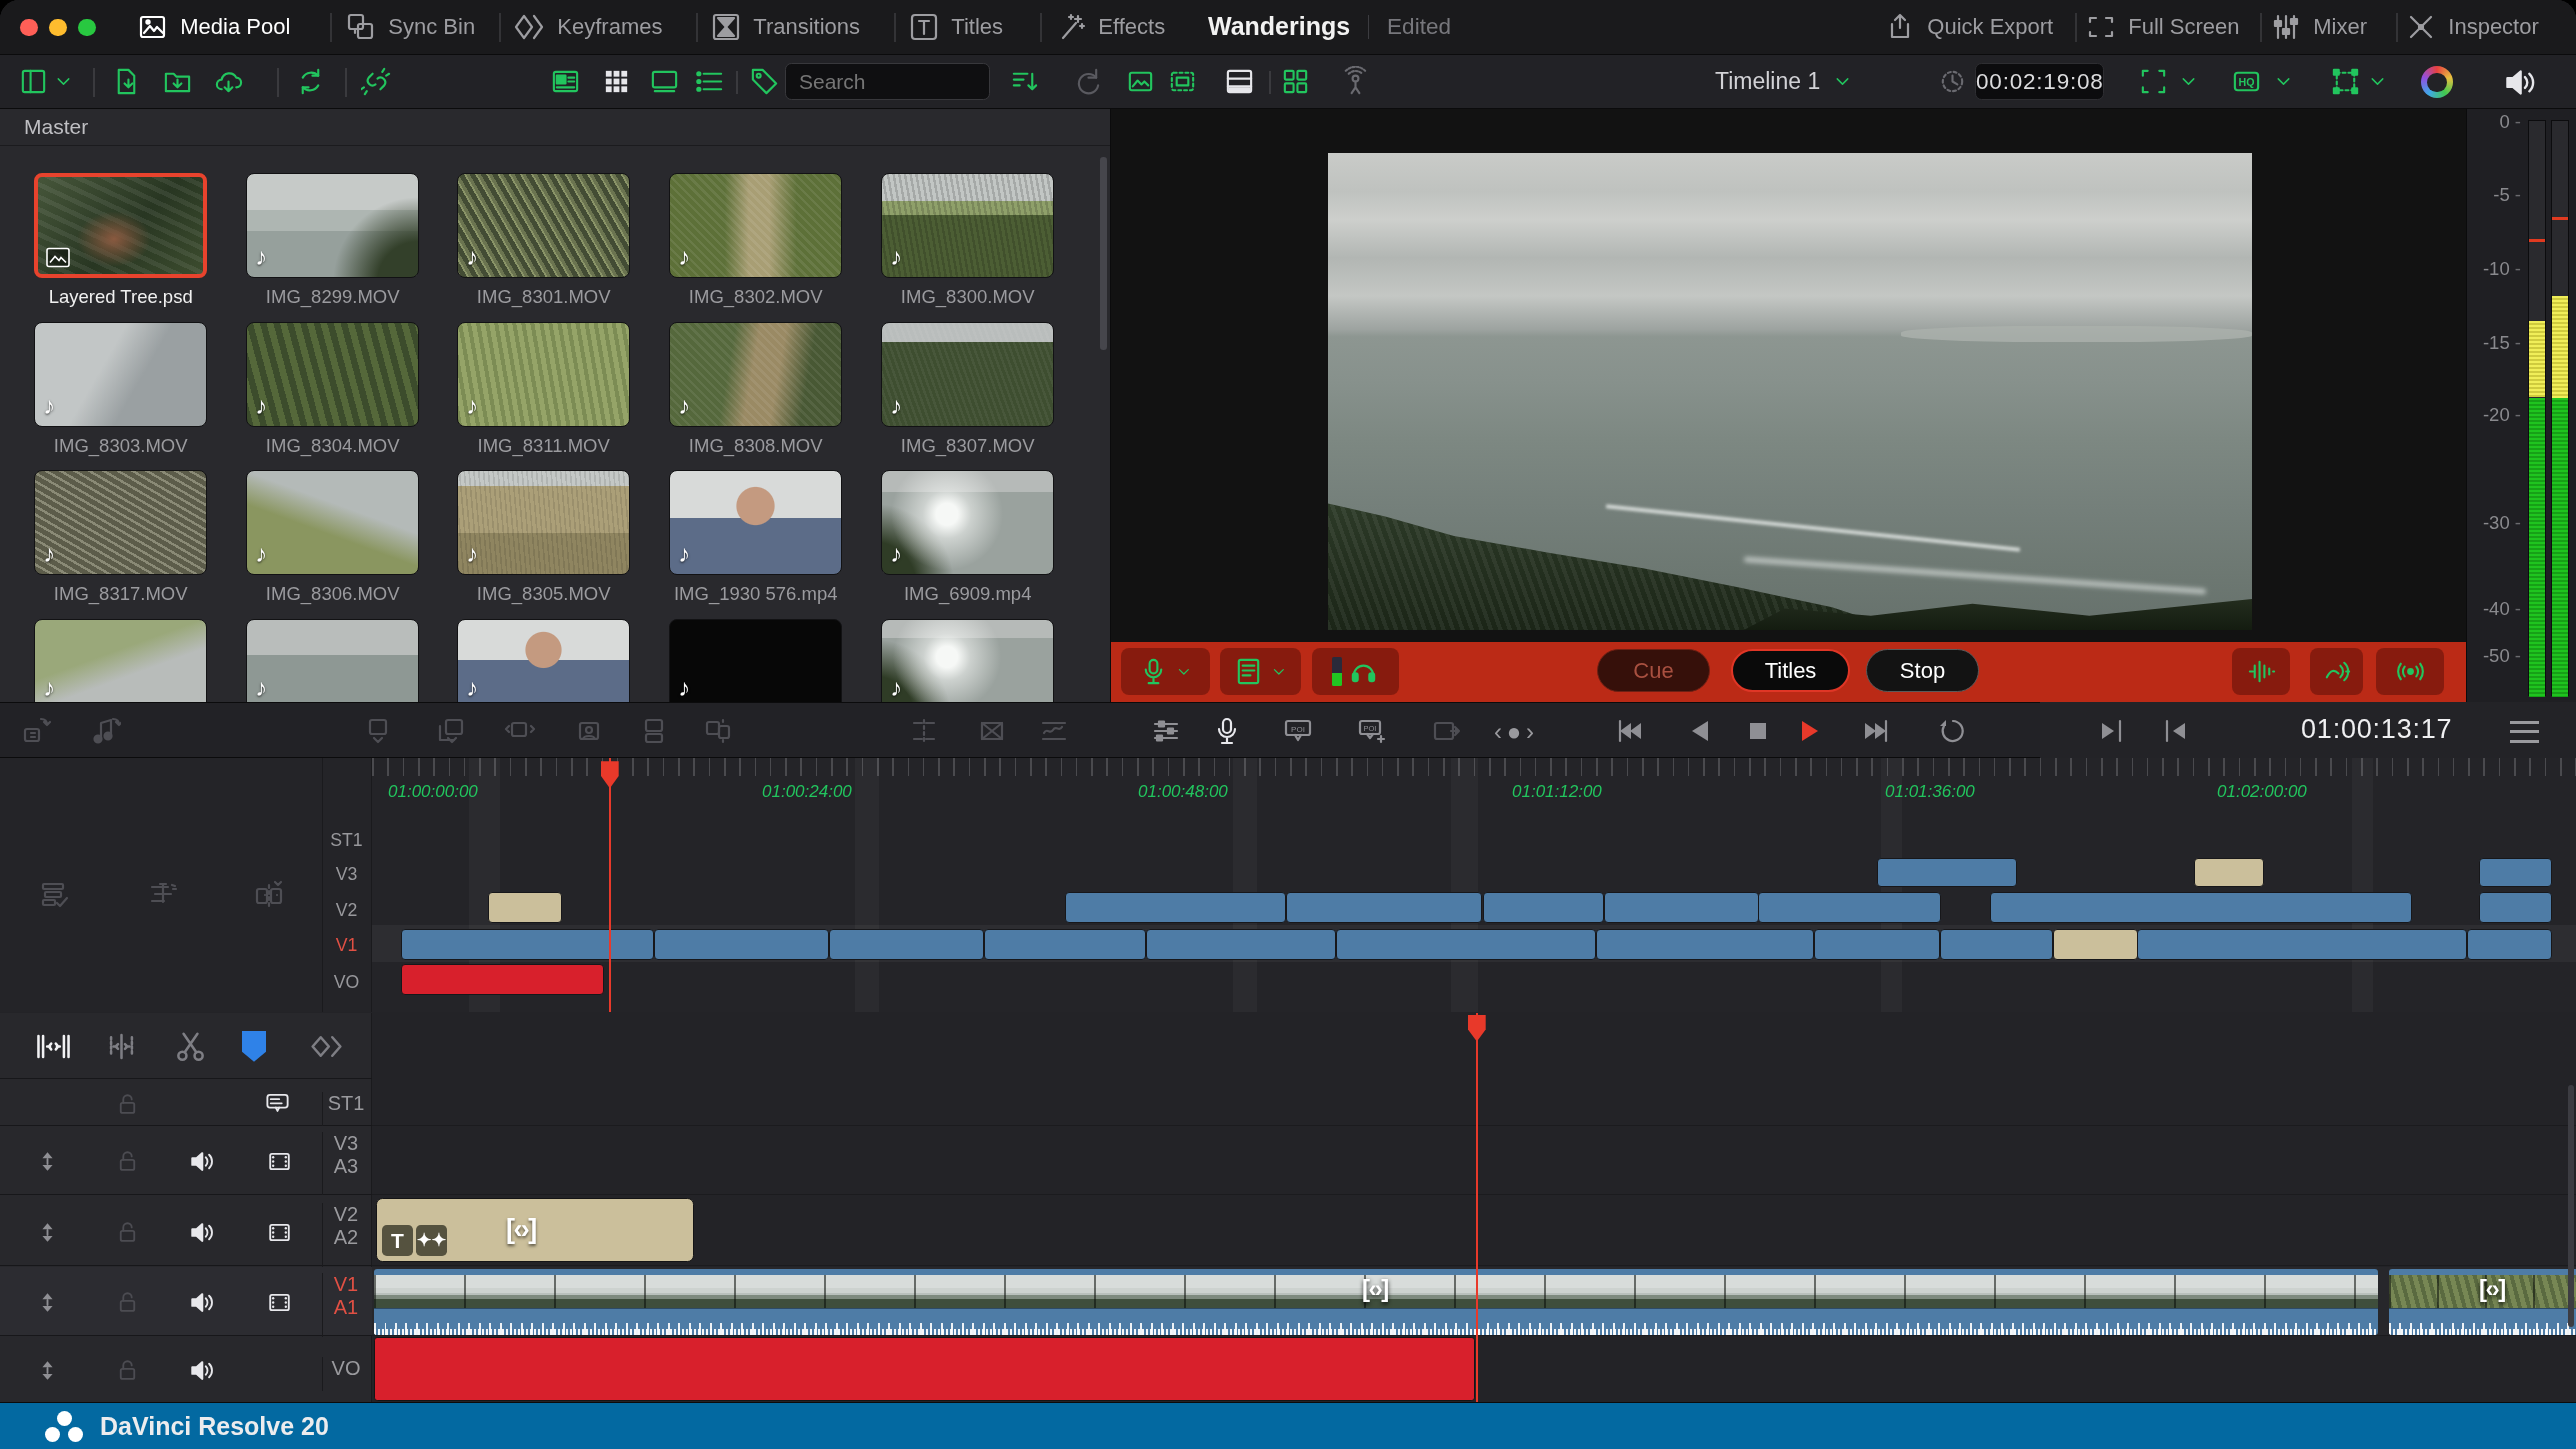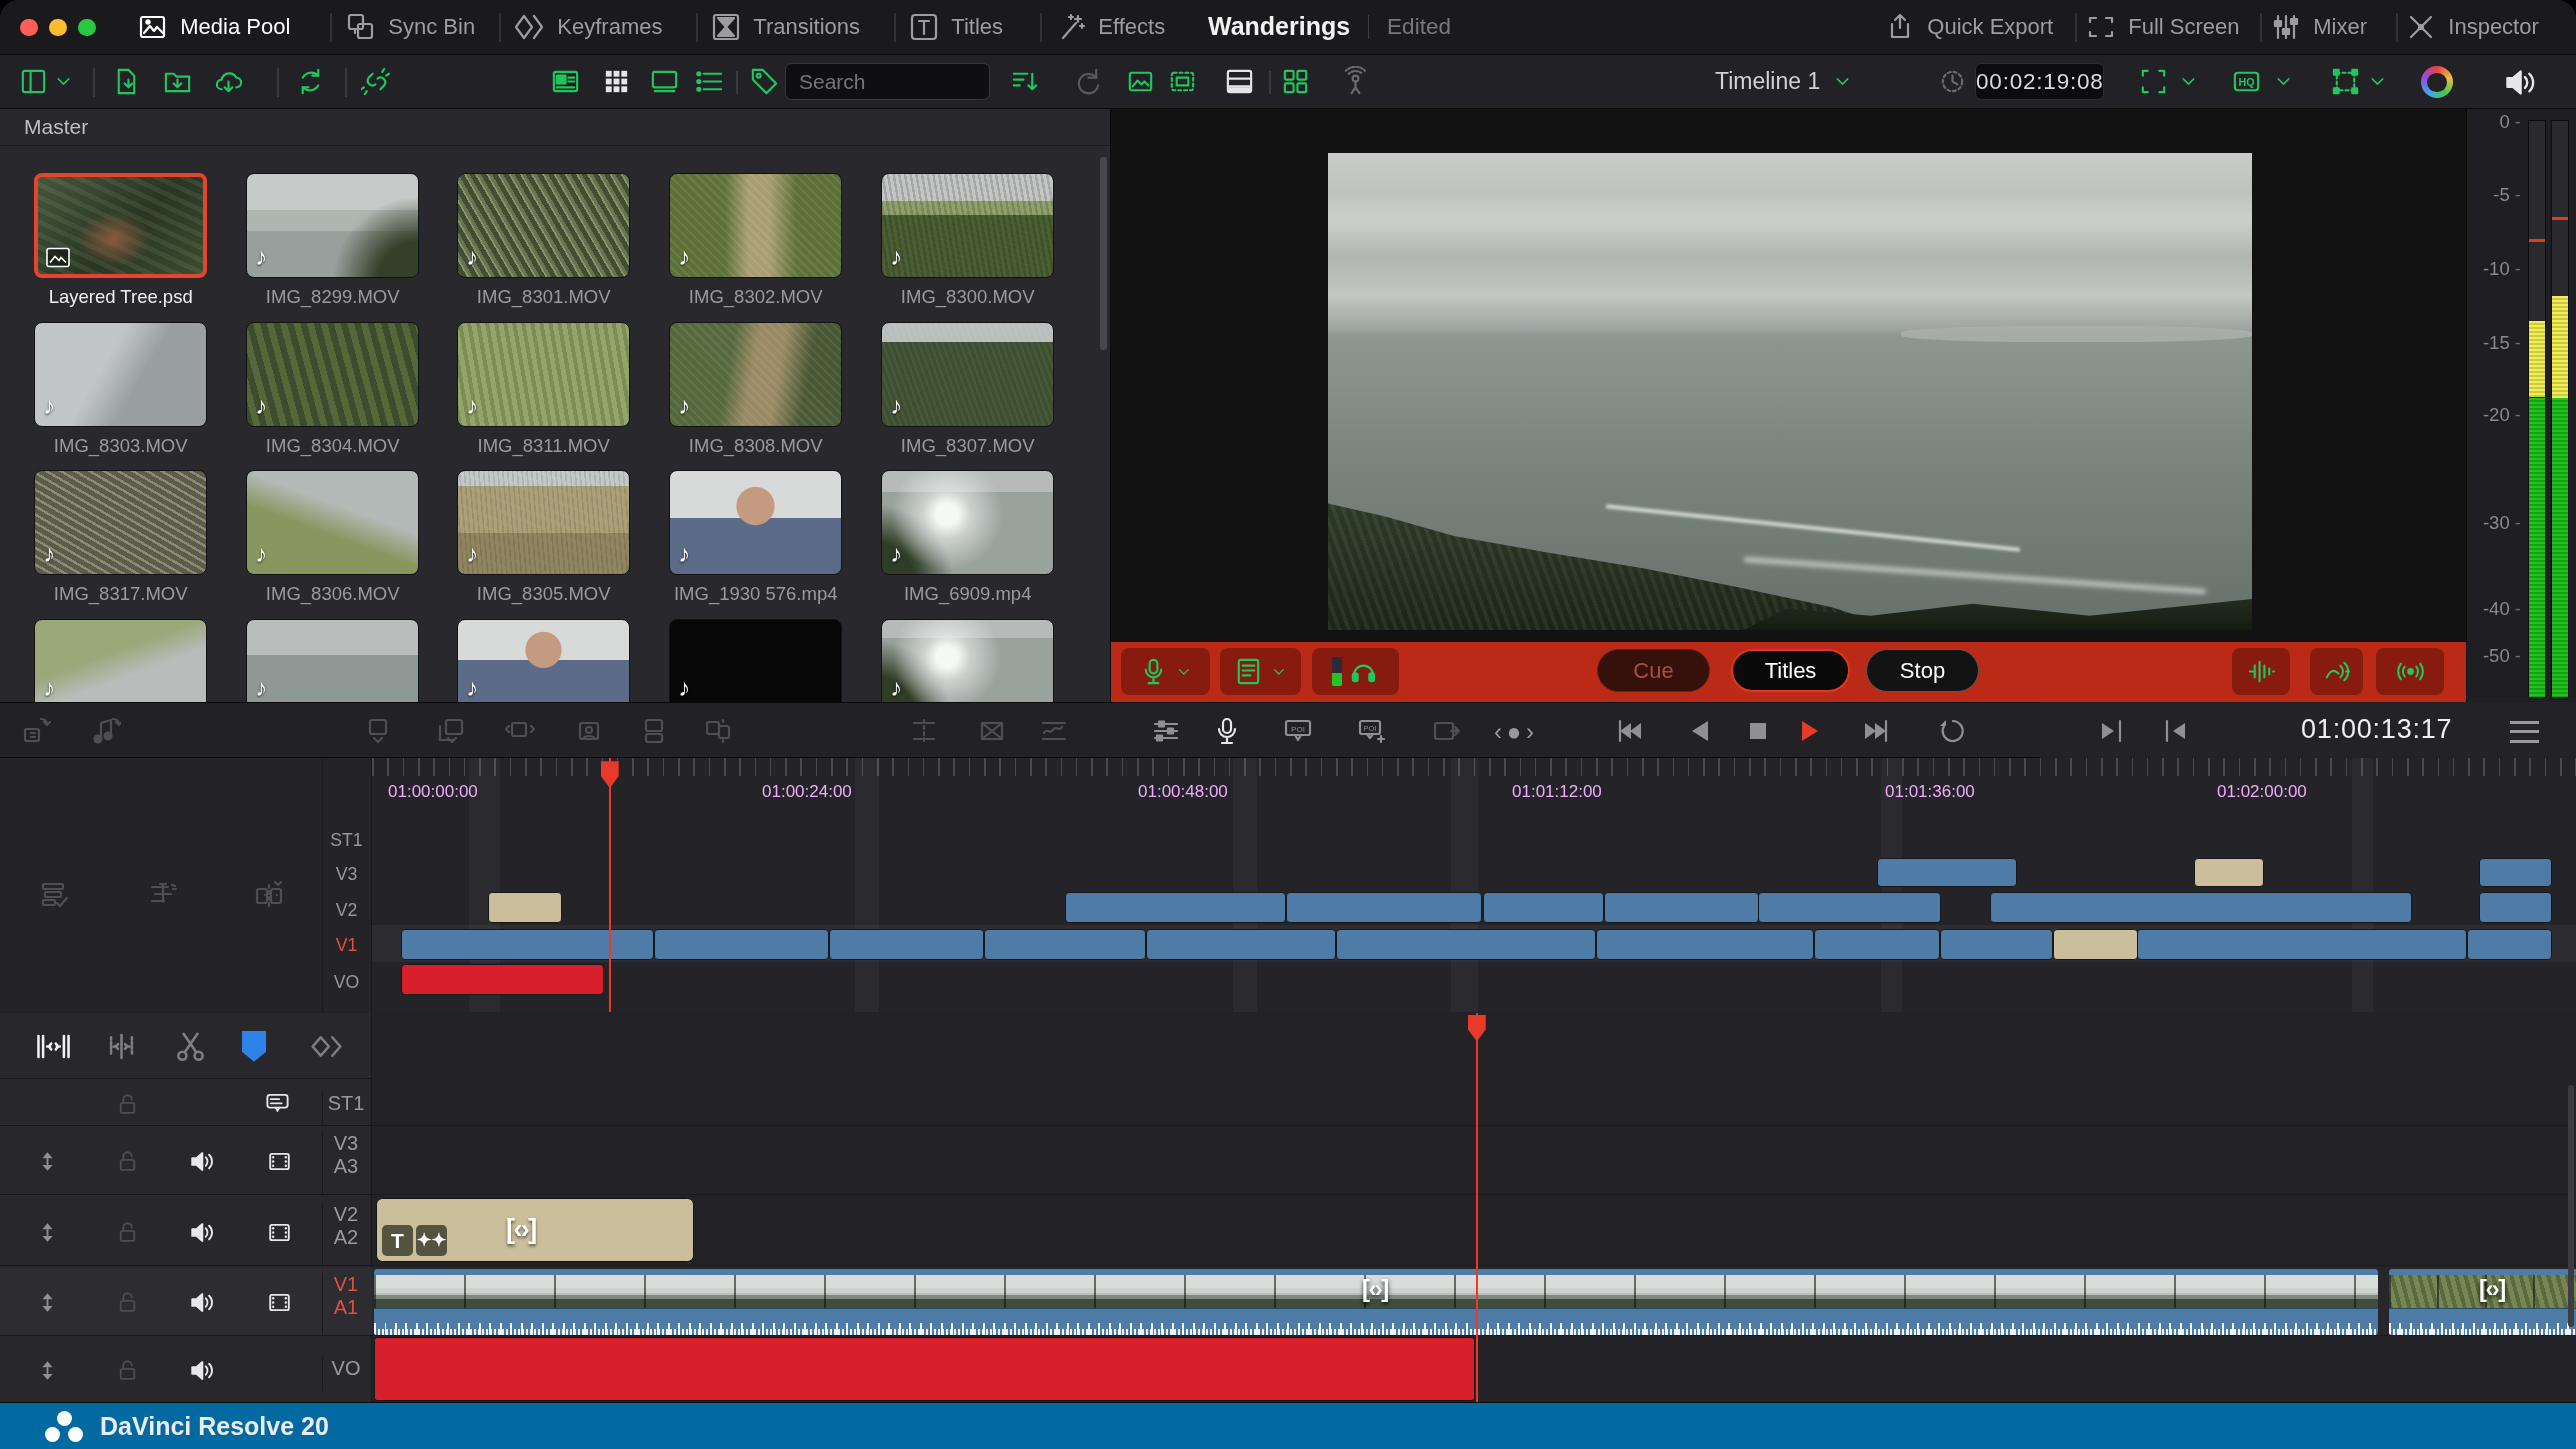--- a/index.html
+++ b/index.html
@@ -96,21 +96,21 @@
   .tico.white{color:#e8e8ec;}
   #tc-main{position:absolute;left:2301px;top:11.3px;font-size:27px;color:#f0f0f2;letter-spacing:0.8px;}
   .burger{position:absolute;left:2510px;top:17.7px;width:29px;}
   .burger div{height:3.2px;background:#9a9a9e;margin-bottom:6.4px;}
   
   #minitl{left:0;top:758px;width:2576px;height:254px;background:#242428;}
   #minitl .labelcol{position:absolute;left:322px;top:0;width:50px;height:100%;border-left:1.6px solid #1a1a1d;border-right:1.6px solid #1a1a1d;}
   .mtrklabel{position:absolute;left:325px;width:43px;text-align:center;font-size:17.7px;color:#98989c;}
   .mtrklabel.active{color:#e05044;}
   #mini-content{position:absolute;left:372px;top:0;width:2204px;height:100%;overflow:hidden;}
-  .mini-ruler-label{position:absolute;top:24px;font-size:17px;color:#f0abfc;}
+  .mini-ruler-label{position:absolute;top:24px;font-size:17px;color:#22c55e;font-style:italic;}
   .mini-ticks{position:absolute;left:0;top:0;width:100%;height:17.7px;background:repeating-linear-gradient(90deg,#4a4a4e 0 1.6px,rgba(0,0,0,0) 1.6px 15.3px);}
   .mclip{position:absolute;border-radius:4px;border:1.6px solid #17171a;}
   .mclip.blue{background:var(--clip_blue);}
   .mclip.tan{background:var(--clip_tan);}
   .mclip.red{background:var(--clip_red);}
   .band{position:absolute;top:0;height:100%;background:rgba(255,255,255,.035);}
   .v1row{position:absolute;left:0;top:167px;width:100%;height:37px;background:rgba(255,255,255,.045);}
   .playhead-line{position:absolute;width:2.4px;background:var(--playhead);}
   .ph-head{position:absolute;width:17.7px;height:27px;background:var(--playhead);clip-path:polygon(0 0,100% 0,100% 55%,50% 100%,0 55%);}
   

